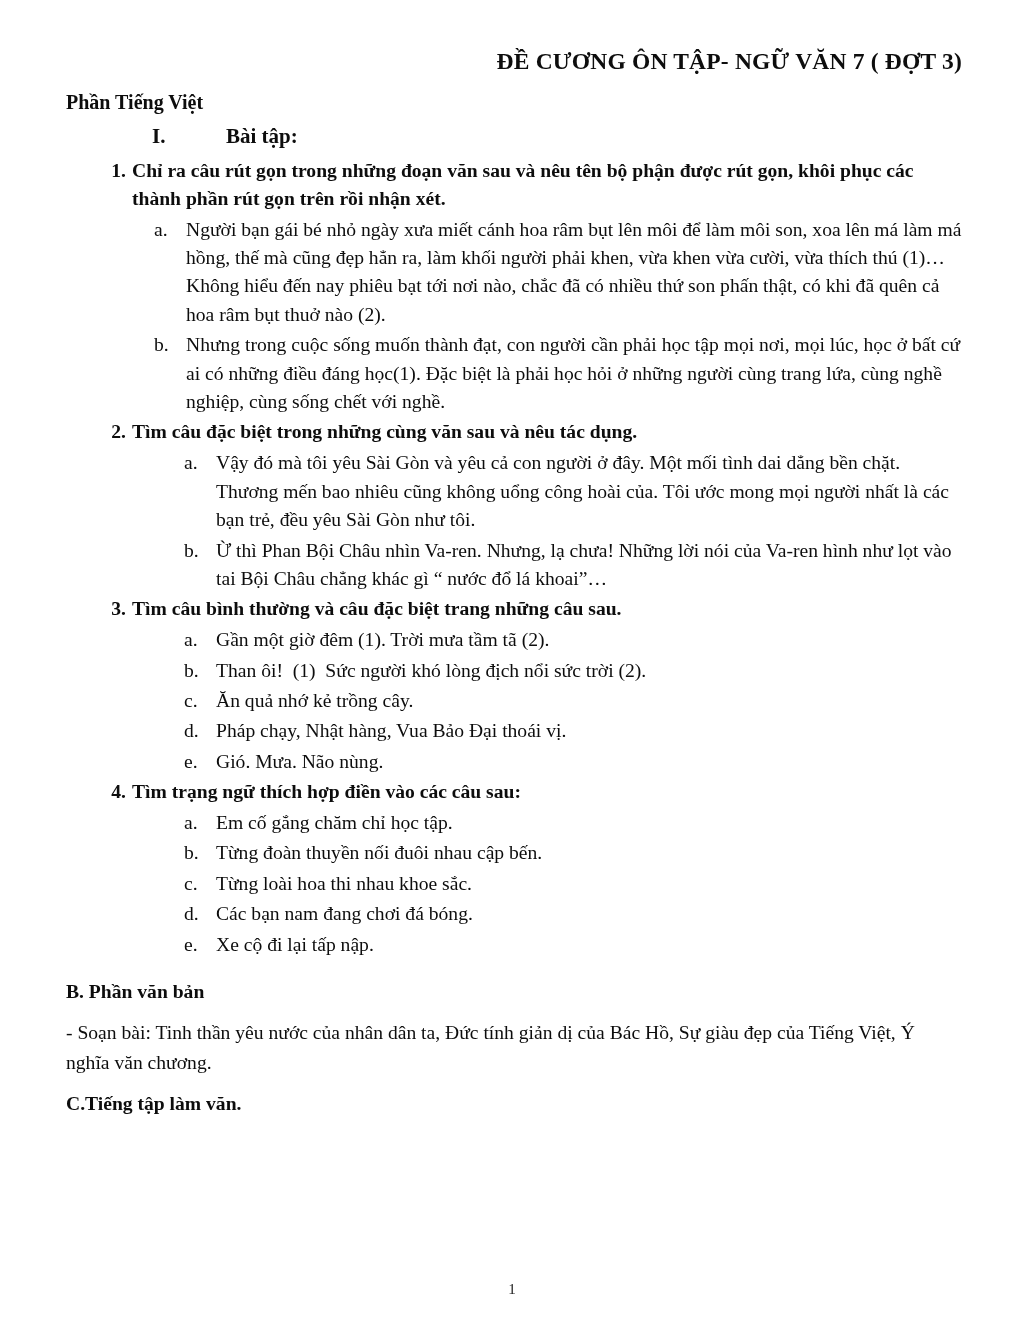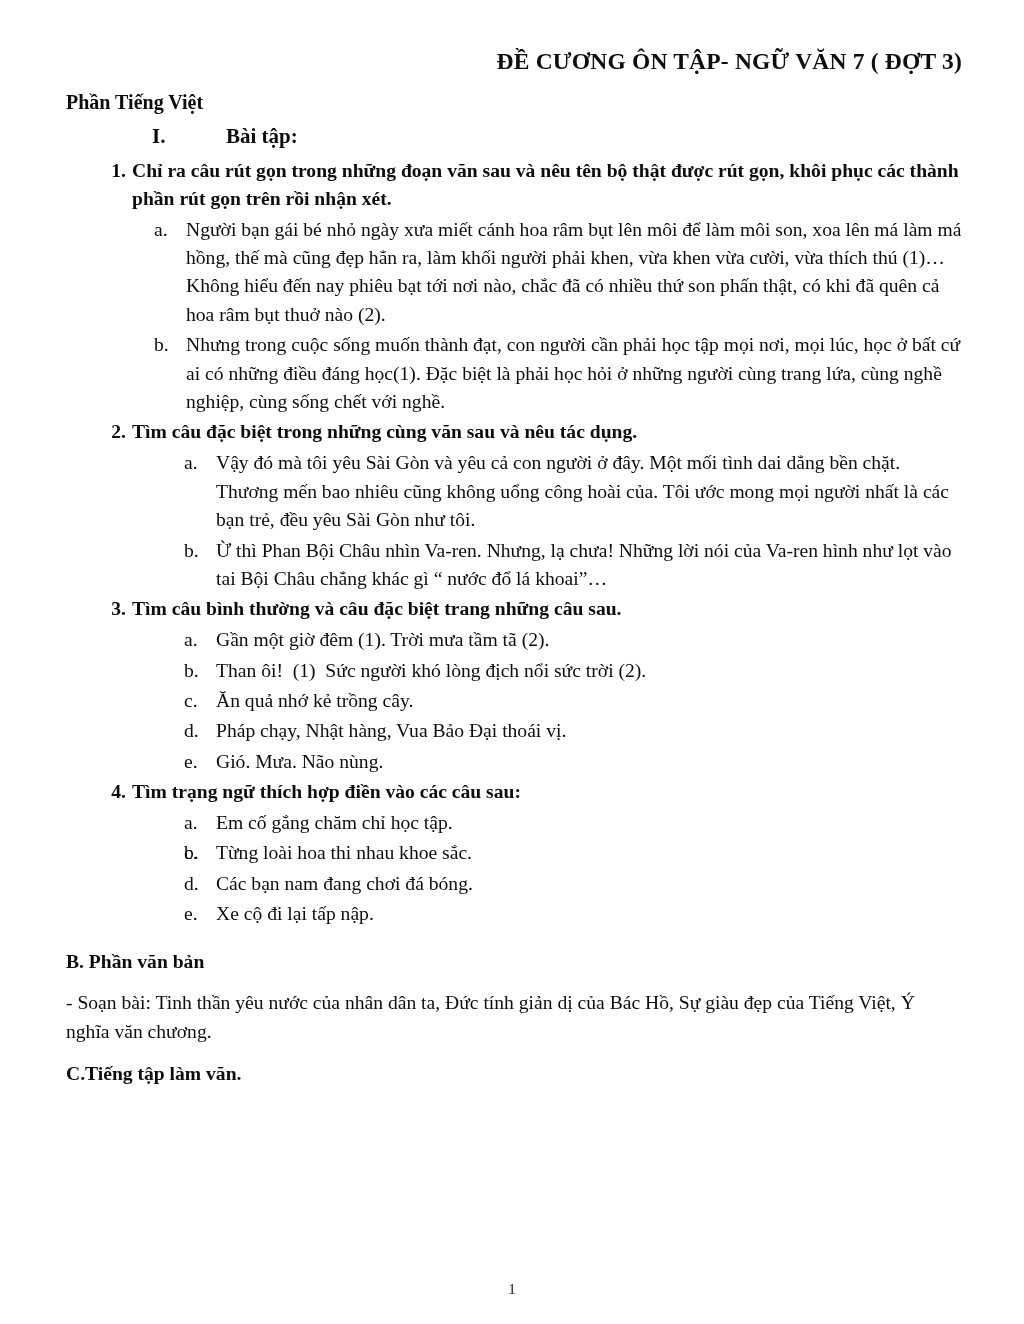--- a/index.html
+++ b/index.html
@@ -116,21 +116,21 @@
   <div class="doc-title">ĐỀ CƯƠNG ÔN TẬP- NGỮ VĂN 7 ( ĐỢT 3)</div>
 
   <div class="section-head">Phần Tiếng Việt</div>
 
   <div class="roman-line">
     <span class="rnum">I.</span><span>Bài tập:</span>
   </div>
 
   <div class="lvl1 bold">
     <span class="marker">1.</span>
-    <span>Chỉ ra câu rút gọn trong những đoạn văn sau và nêu tên bộ thật được rút gọn, khôi phục các thành phần rút gọn trên rồi nhận xét.</span>
+    <span>Chỉ ra câu rút gọn trong những đoạn văn sau và nêu tên bộ phận được rút gọn, khôi phục các thành phần rút gọn trên rồi nhận xét.</span>
   </div>
   <div class="lvl2">
     <span class="marker">a.</span>
     <span>Người bạn gái bé nhỏ ngày xưa miết cánh hoa râm bụt lên môi để làm môi son, xoa lên má làm má hồng, thế mà cũng đẹp hẳn ra, làm khối người phải khen, vừa khen vừa cười, vừa thích thú (1)…Không hiểu đến nay phiêu bạt tới nơi nào, chắc đã có nhiều thứ son phấn thật, có khi đã quên cả hoa râm bụt thuở nào (2).</span>
   </div>
   <div class="lvl2">
     <span class="marker">b.</span>
     <span>Nhưng trong cuộc sống muốn thành đạt, con người cần phải học tập mọi nơi, mọi lúc, học ở bất cứ ai có những điều đáng học(1). Đặc biệt là phải học hỏi ở những người cùng trang lứa, cùng nghề nghiệp, cùng sống chết với nghề.</span>
   </div>
 
@@ -175,20 +175,21 @@
   <div class="lvl1 bold">
     <span class="marker">4.</span>
     <span>Tìm trạng ngữ thích hợp điền vào các câu sau:</span>
   </div>
   <div class="lvl2 indent-b">
     <span class="marker">a.</span>
     <span>Em cố gắng chăm chỉ học tập.</span>
   </div>
   <div class="lvl2 indent-b">
     <span class="marker">b.</span>
+    <span>Từng đoàn thuyền nối đuôi nhau cập bến.</span>
   </div>
   <div class="lvl2 indent-b">
     <span class="marker">c.</span>
     <span>Từng loài hoa thi nhau khoe sắc.</span>
   </div>
   <div class="lvl2 indent-b">
     <span class="marker">d.</span>
     <span>Các bạn nam đang chơi đá bóng.</span>
   </div>
   <div class="lvl2 indent-b">

